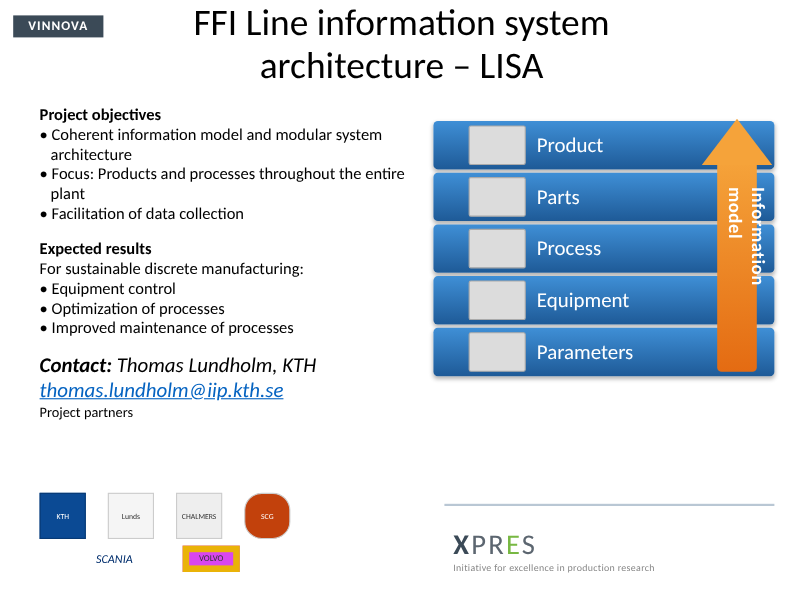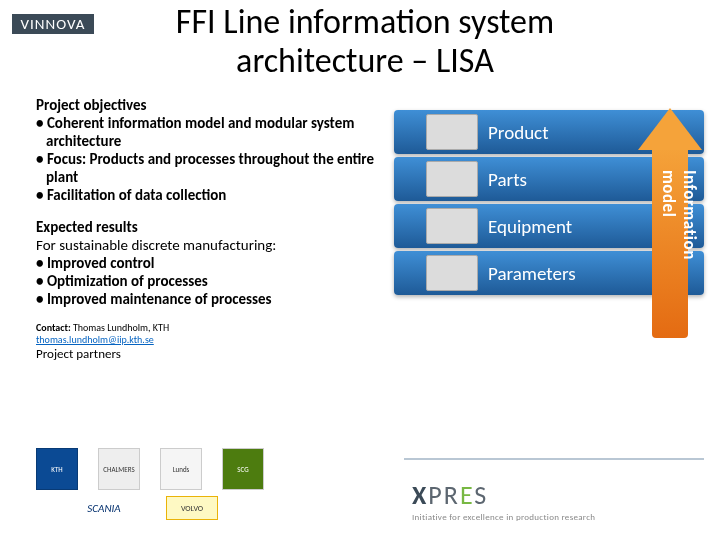--- a/index.html
+++ b/index.html
@@ -1,35 +1,35 @@
 <!DOCTYPE html>
 <html><head>
 <meta charset="utf-8">
 <style>
   * { box-sizing: border-box; margin: 0; padding: 0; }
   body { width: 720px; height: 540px; font-family: Calibri, Arial, sans-serif; background: #fff; position: relative; overflow: hidden; }
-  .logo-vinn { position: absolute; top: 14px; left: 12px; width: 82px; height: 20px; background: #3b4a57; color: #fff; font-size: 15px; font-weight: normal; letter-spacing: 1px; display: flex; align-items: center; justify-content: center; }
+  .logo-vinn { position: absolute; top: 14px; left: 12px; width: 82px; height: 20px; background: #3b4a57; color: #fff; font-size: 12px; font-weight: bold; letter-spacing: 1px; display: flex; align-items: center; justify-content: center; }
   .title { position: absolute; top: 2px; left: 105px; width: 520px; text-align: center; font-size: 34px; line-height: 1.15; color: #000; }
   .body-left { position: absolute; top: 96px; left: 36px; width: 340px; font-size: 15px; line-height: 1.2; color: #000; }
   .sect-head { font-weight: bold; margin-top: 0; }
   .body-left p { margin: 0; }
   .body-left ul { list-style: none; padding-left: 0; margin: 0 0 14px 0; }
   .body-left li::before { content: "• "; }
-  .body-left li { padding-left: 10px; text-indent: -10px; font-weight: bold; }
-  .contact { font-size: 10px; margin-top: 12px; }
+  .body-left li { padding-left: 10px; text-indent: -10px; }
+  .contact { font-size: 19px; margin-top: 12px; font-style: italic; }
   .contact a { color: #0563c1; text-decoration: underline; }
   .partners-head { font-size: 13px; font-weight: normal; margin-top: 10px; }
   .partners-row { position: absolute; top: 448px; left: 36px; display: flex; gap: 20px; align-items: center; }
   .partners-row2 { position: absolute; top: 496px; left: 70px; display: flex; gap: 28px; align-items: center; }
   .plogo { width: 42px; height: 42px; font-size: 7px; display: flex; align-items: center; justify-content: center; text-align: center; color: #333; border: 1px solid #ccc; background: #f5f5f5; }
   .plogo.kth { background: #0b4a94; color: #fff; border-color: #083a75; }
   .plogo.chalmers { background: #eee; }
-  .plogo.scg { background: #4d7c0f; color: #fff; }
+  .plogo.scg { background: #c2410c; color: #fff; border-radius: 16px; }
   .plogo.scania { background: #fff; width: 68px; height: 24px; color: #002e6d; font-style: italic; font-weight: normal; font-size: 11px; border: none; }
-  .plogo.volvo { background: #fef9c3; width: 52px; height: 24px; border: 1px solid #eab308; font-size: 8px; }
+  .plogo.volvo { background: #d946ef; width: 52px; height: 24px; border: 6px solid #eab308; font-size: 8px; }
   .diagram { position: absolute; top: 110px; right: 16px; width: 310px; }
   .bar { position: relative; height: 44px; margin-bottom: 3px; border-radius: 4px; background: linear-gradient(#3f8fd6,#1e5a97); box-shadow: 0 2px 4px rgba(0,0,0,.3); display: flex; align-items: center; padding-left: 26px; }
   .bar .thumb { width: 52px; height: 36px; margin-left: 6px; background: #dcdcdc; border: 1px solid #aaa; border-radius: 2px; }
   .bar .lbl { color: #fff; font-size: 19px; margin-left: 10px; }
   .arrow-wrap { position: absolute; top: 110px; right: 20px; width: 60px; height: 228px; pointer-events: none; }
   .arrow-body { position: absolute; bottom: 0; left: 12px; width: 36px; height: 192px; background: linear-gradient(#f5a33a,#e46b12); border-radius: 4px; }
   .arrow-head { position: absolute; top: -2px; left: -2px; width: 0; height: 0; border-left: 32px solid transparent; border-right: 32px solid transparent; border-bottom: 42px solid #f5a33a; }
   .arrow-text { position: absolute; top: 60px; left: 18px; color: #fff; font-size: 17px; font-weight: bold; writing-mode: vertical-rl; transform: rotate(0deg); letter-spacing: .5px; white-space: pre; }
   .footer-line { position: absolute; bottom: 80px; right: 16px; width: 300px; height: 2px; background: #b9c7d4; }
   .xpres { position: absolute; bottom: 18px; right: 18px; width: 290px; text-align: left; }
@@ -48,51 +48,55 @@
 <div class="body-left">
   <p class="sect-head">Project objectives</p>
   <ul>
     <li>Coherent information model and modular system architecture</li>
     <li>Focus: Products and processes throughout the entire plant</li>
     <li>Facilitation of data collection</li>
   </ul>
   <p class="sect-head">Expected results</p>
   <p>For sustainable discrete manufacturing:</p>
   <ul>
-    <li>Improved control</li>
+    <li>Equipment control</li>
     <li>Optimization of processes</li>
     <li>Improved maintenance of processes</li>
   </ul>
   <p class="contact">
     <b><span>Contact:</span></b>
     <span>Thomas Lundholm,  KTH</span><br>
     <a href="#">thomas.lundholm@iip.kth.se</a>
   </p>
   <p class="partners-head">Project partners</p>
 </div>
 
 <div class="partners-row">
   <div class="plogo kth">KTH</div>
+  <div class="plogo">Lunds</div>
   <div class="plogo chalmers">CHALMERS</div>
-  <div class="plogo">Lunds</div>
   <div class="plogo scg">SCG</div>
 </div>
 <div class="partners-row2">
   <div class="plogo scania">SCANIA</div>
   <div class="plogo volvo">VOLVO</div>
 </div>
 
 <div class="diagram">
   <div class="bar">
     <div class="thumb"></div>
     <div class="lbl">Product</div>
   </div>
   <div class="bar">
     <div class="thumb"></div>
     <div class="lbl">Parts</div>
+  </div>
+  <div class="bar">
+    <div class="thumb"></div>
+    <div class="lbl">Process</div>
   </div>
   <div class="bar">
     <div class="thumb"></div>
     <div class="lbl">Equipment</div>
   </div>
   <div class="bar">
     <div class="thumb"></div>
     <div class="lbl">Parameters</div>
   </div>
 </div>

